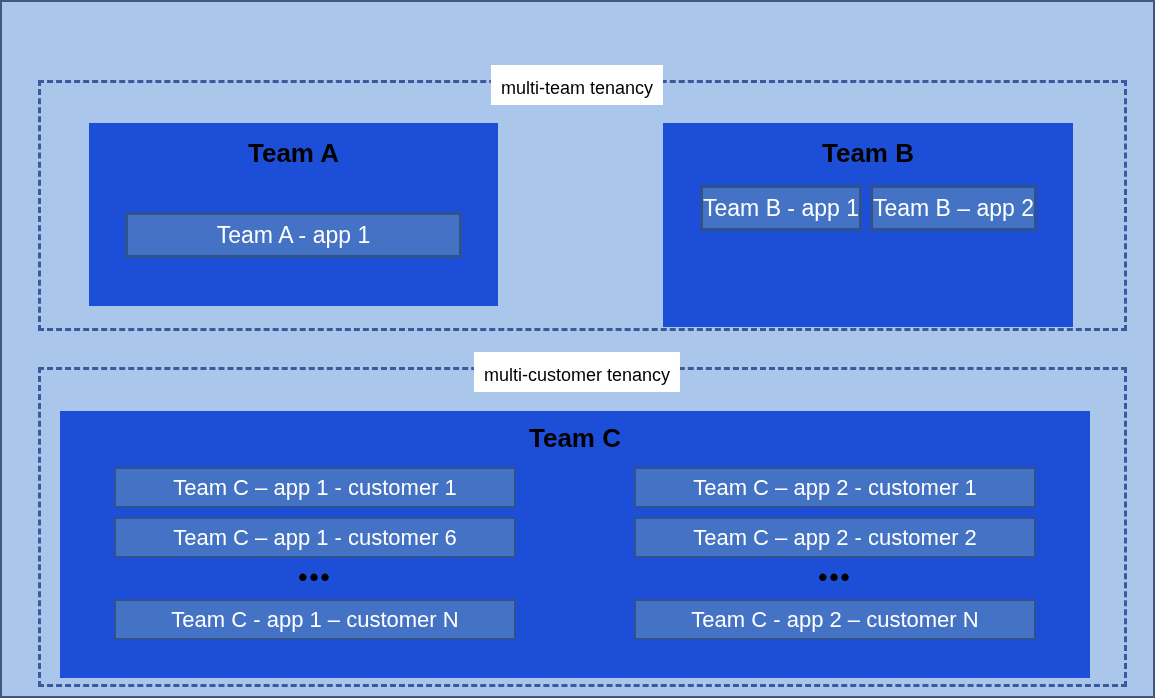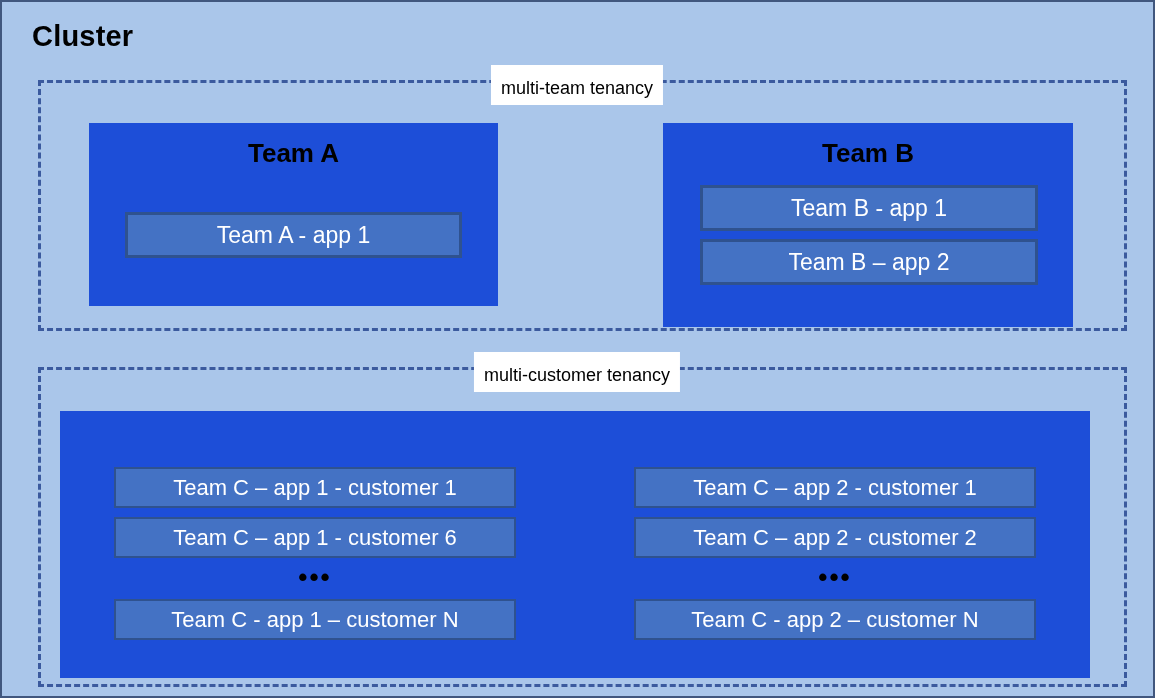--- a/index.html
+++ b/index.html
@@ -139,21 +139,21 @@
   #panel-team-a .app-box {
     height: 46px;
   }
 
   #panel-team-b .app-list {
     position: absolute;
     left: 37px;
     top: 62px;
     width: 338px;
     display: flex;
-    flex-direction: column;
+    flex-direction: row;
     gap: 8px;
   }
   #panel-team-b .app-box {
     height: 46px;
   }
 
   
   .teamc-columns {
     position: absolute;
     left: 0;
@@ -181,21 +181,20 @@
     line-height: 0.72;
     height: 22px;
     margin-top: 1px;
   }
 </style>
 </head>
 <body>
 
 <div id="canvas">
 
-  <div class="cluster-title">Cluster</div>
 
   <div class="tenancy-region" id="region-multi-team">
 
     <div class="team-panel" id="panel-team-a" style="left:48px; top:40px;">
       <div class="team-heading">Team A</div>
       <div class="app-list">
         <div class="app-box">Team A - app 1</div>
       </div>
     </div>
 
@@ -207,20 +206,21 @@
       </div>
     </div>
 
   </div>
 
   <div class="tenancy-label" id="label-multi-team">multi-team tenancy</div>
 
   <div class="tenancy-region" id="region-multi-customer">
 
     <div class="team-panel" id="panel-team-c" style="left:19px; top:41px;">
+      <div class="team-heading">Team C</div>
 
       <div class="teamc-columns">
 
         <div class="teamc-column">
           <div class="app-box thin">Team C – app 1 - customer 1</div>
           <div class="app-box thin">Team C – app 1 - customer 6</div>
           <div class="ellipsis">•••</div>
           <div class="app-box thin">Team C - app 1 – customer N</div>
         </div>
 

